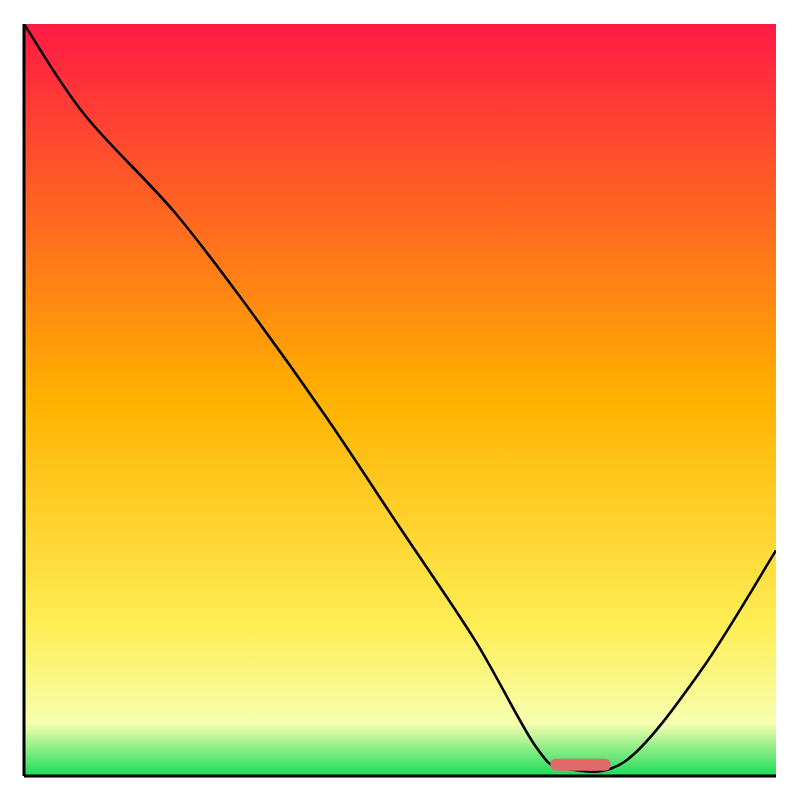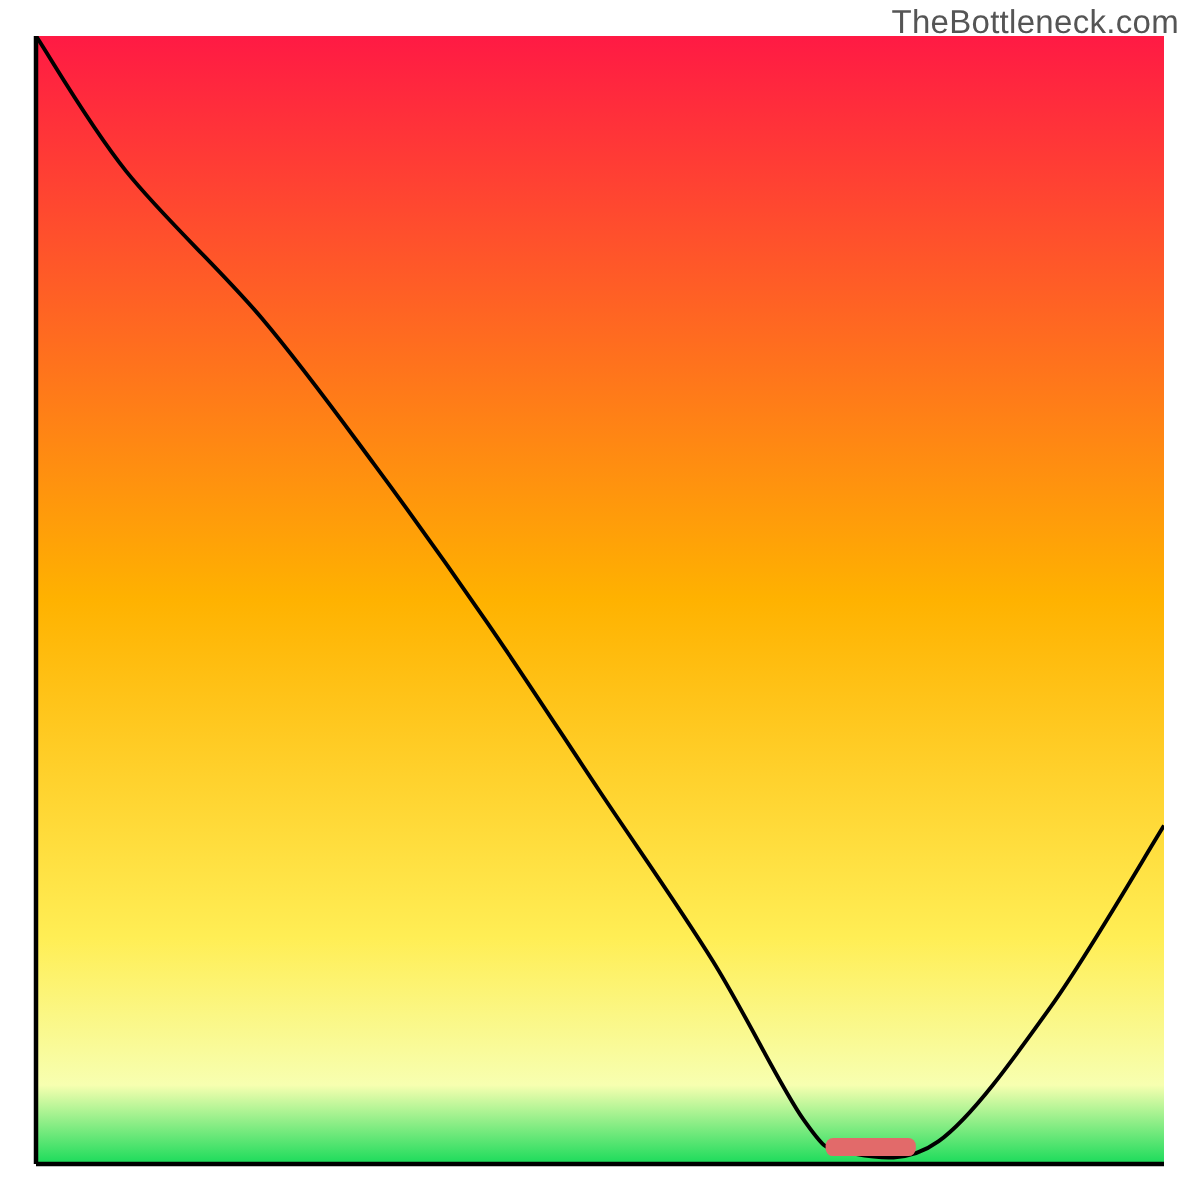--- a/index.html
+++ b/index.html
@@ -27,21 +27,20 @@
   svg {
     position: absolute;
     left: 0;
     top: 0;
   }
 </style>
 </head>
 <body>
 
 <div class="wrap">
-  <div class="watermark">TheBottleneck.com</div>
 
   <svg id="plot-svg" width="800" height="800" viewBox="0 0 800 800">
     <defs>
       <linearGradient id="bg-grad" x1="0" y1="0" x2="0" y2="1">
           <stop offset="0%" stop-color="#ff1a44"></stop>
           <stop offset="50%" stop-color="#ffb200"></stop>
           <stop offset="80%" stop-color="#ffee55"></stop>
           <stop offset="93%" stop-color="#f7ffb0"></stop>
           <stop offset="100%" stop-color="#1adb5a"></stop>
         </linearGradient>

